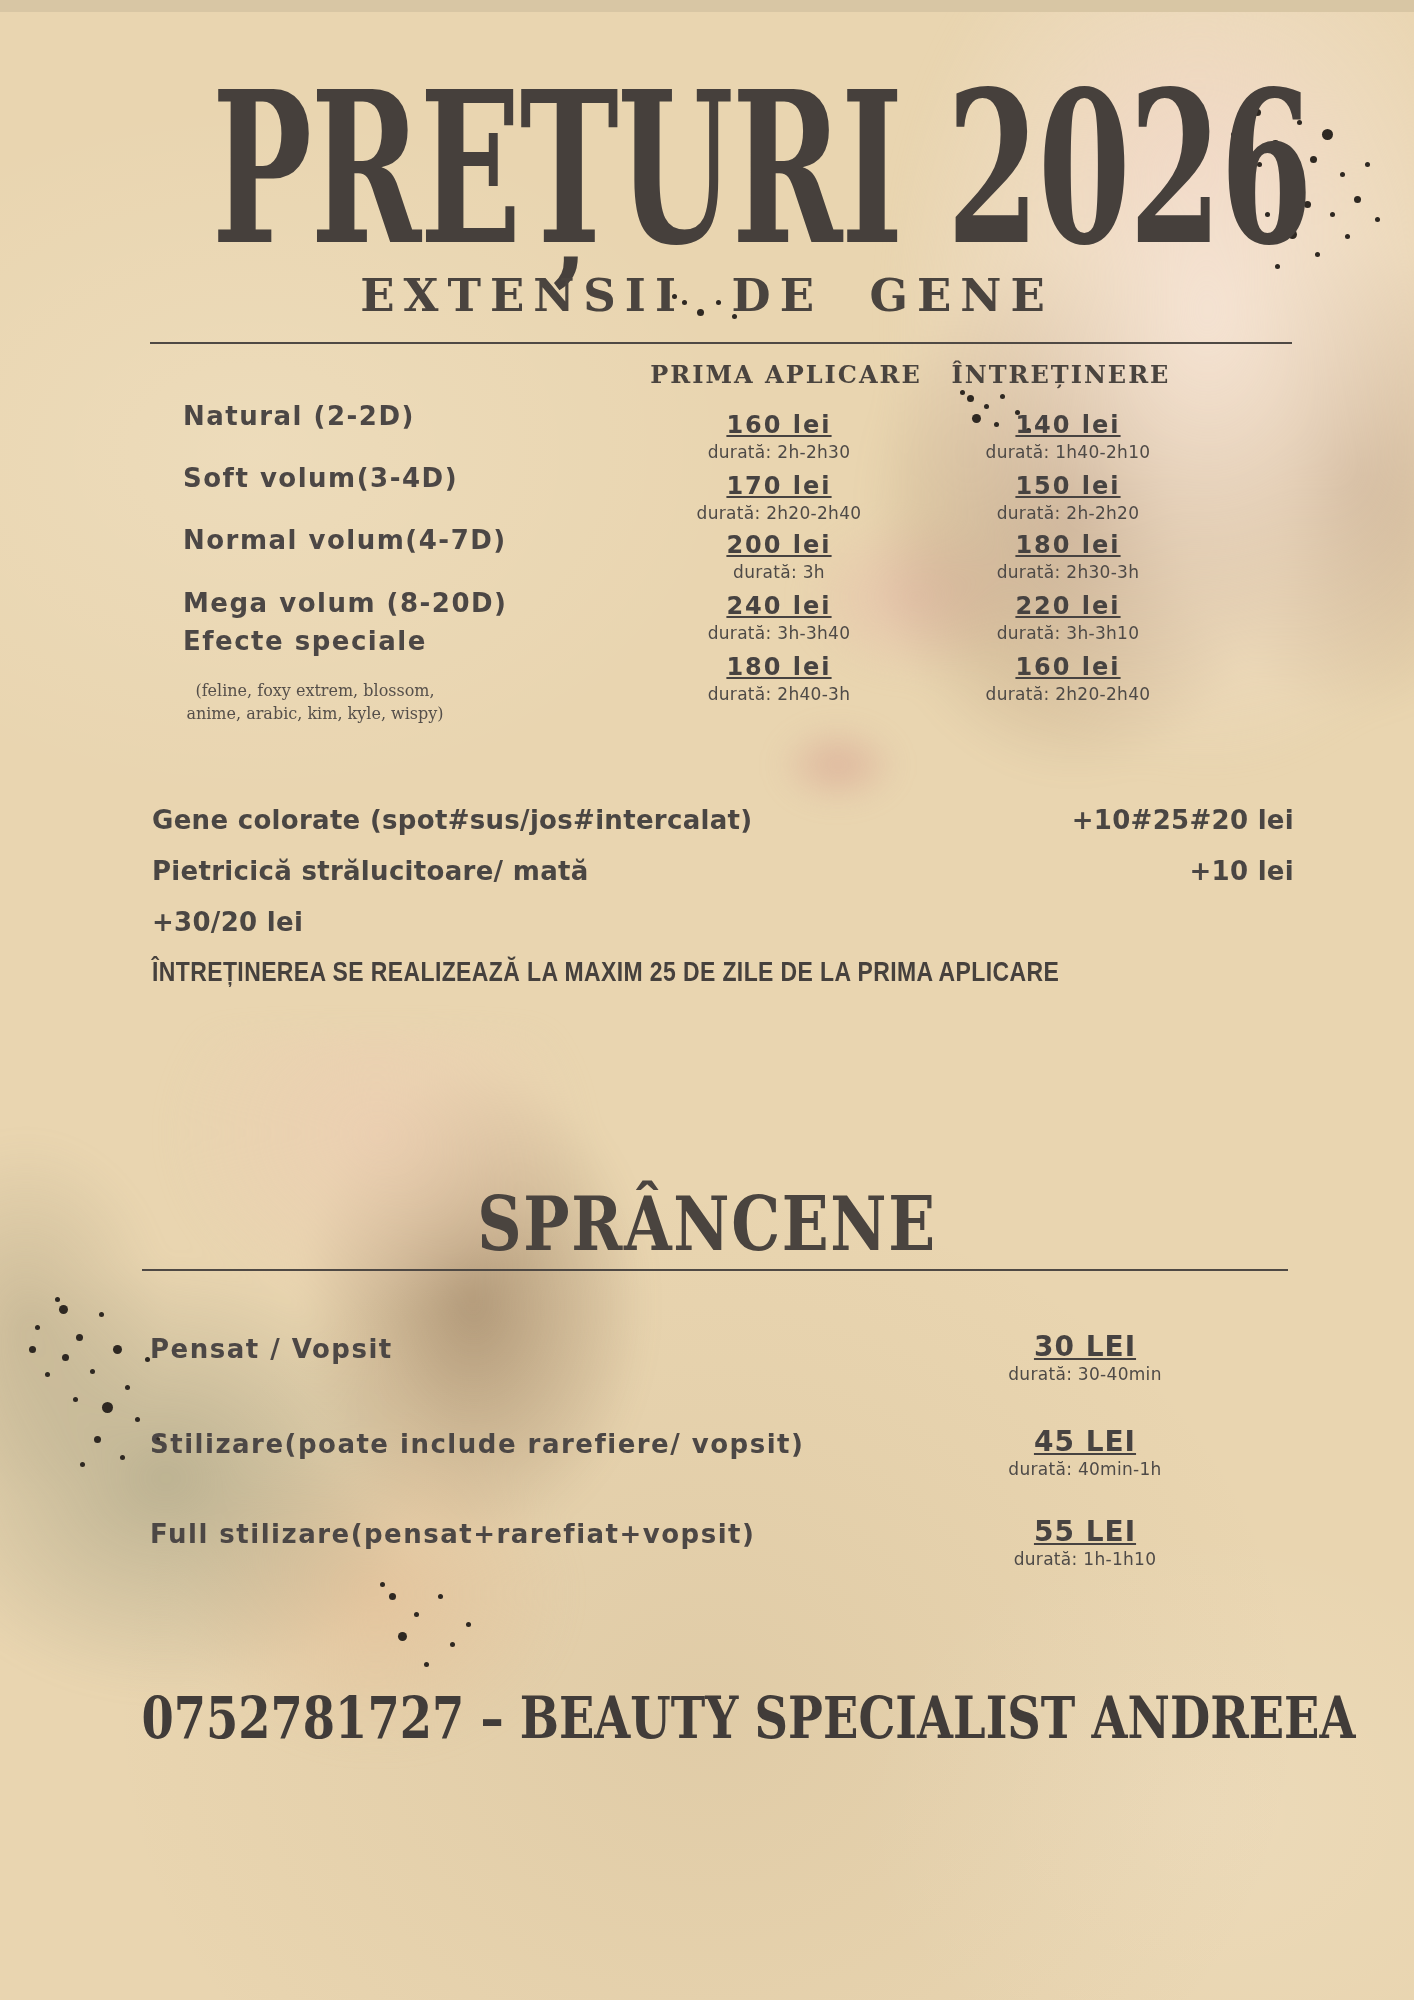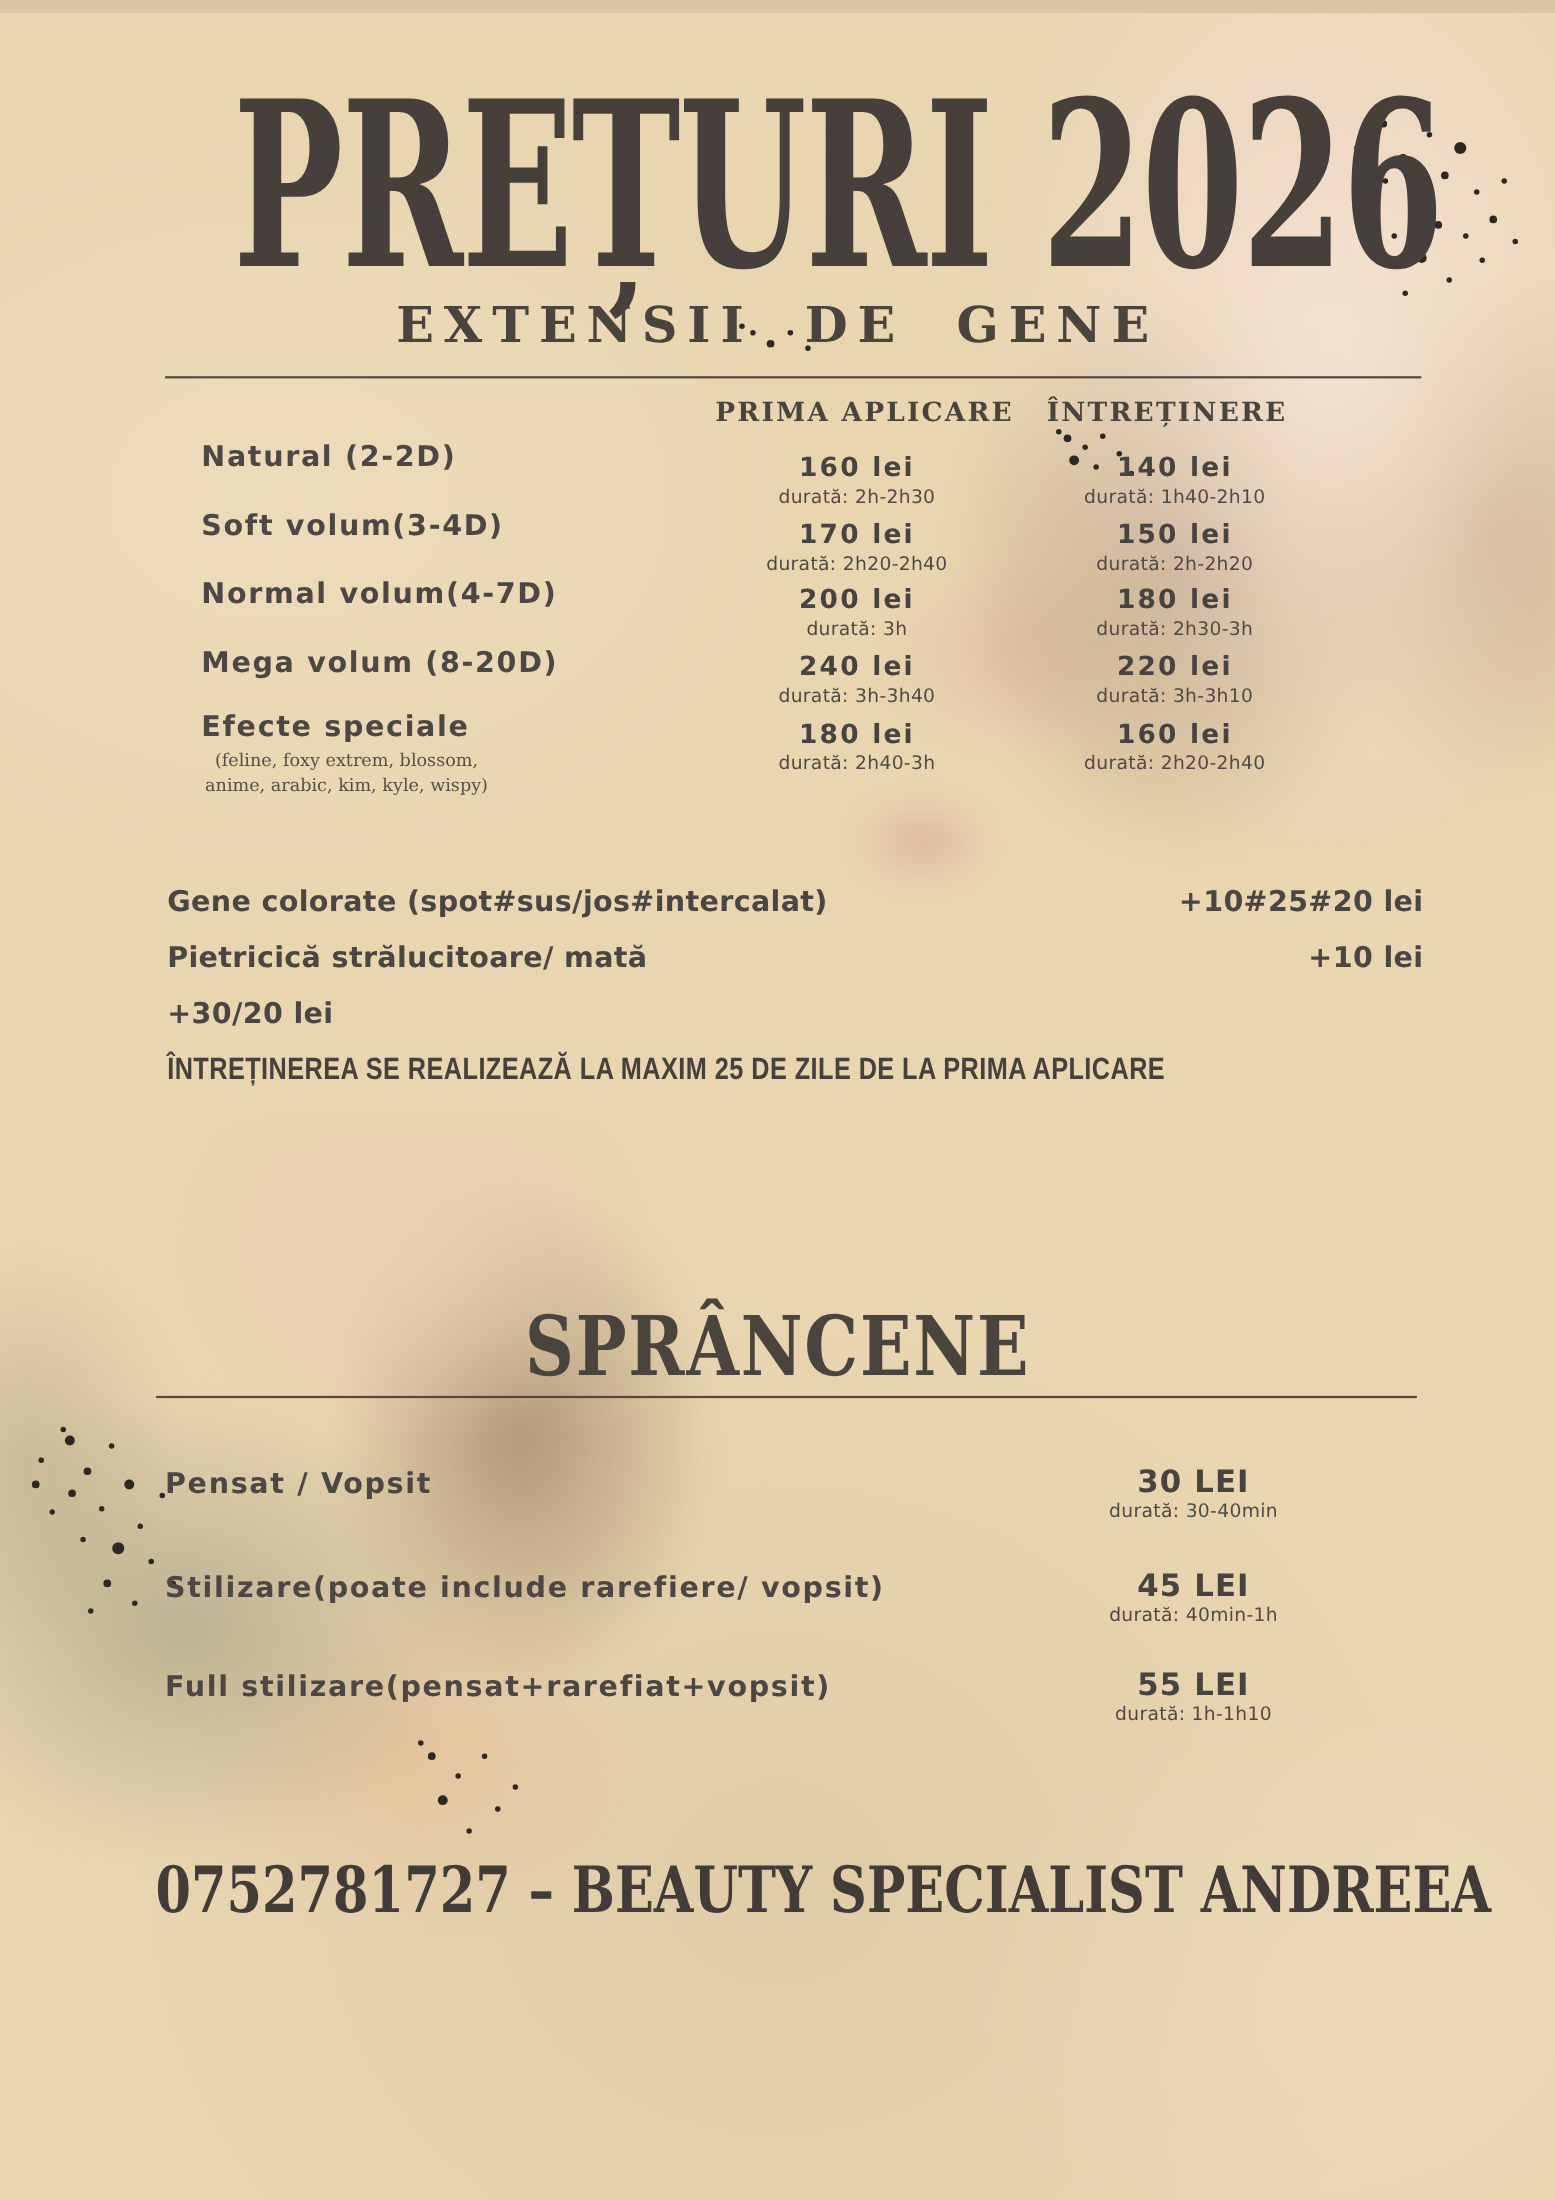--- a/index.html
+++ b/index.html
@@ -67,27 +67,27 @@
   .rule{position:absolute;height:2px;background:#4f4944;}
   .rule1{top:330px;left:150px;width:1142px;}
   .rule2{top:1257px;left:142px;width:1146px;}
   .colhead{
     position:absolute;top:349px;transform:translateX(-50%);white-space:nowrap;
     font:700 24px/28px "DejaVu Serif",serif;letter-spacing:2px;color:#4a443f;
   }
   .ch1{left:786px;} .ch2{left:1061px;}
   .svc{position:absolute;left:183px;font:700 26px/32px "DejaVu Sans",sans-serif;
     letter-spacing:1.5px;white-space:nowrap;color:#4c4745;}
-  .svc0{top:388px}.svc1{top:450px}.svc2{top:512px}.svc3{top:575px}.svc4{top:633px}
+  .svc0{top:388px}.svc1{top:450px}.svc2{top:512px}.svc3{top:575px}.svc4{top:613px}
   .svc-note{position:absolute;left:165px;top:667px;width:300px;text-align:center;
     font:400 16px/23px "DejaVu Serif",serif;color:#554f4a;}
   .cell{position:absolute;transform:translateX(-50%);text-align:center;white-space:nowrap;}
   .c1{left:779px;} .c2{left:1068px;}
   .ct0{top:396px}.ct1{top:457px}.ct2{top:516px}.ct3{top:577px}.ct4{top:638px}
-  .cell .p{font:700 24px/34px "DejaVu Sans",sans-serif;letter-spacing:2px;color:#474341;}
+  .cell .p{font:700 24px/34px "DejaVu Sans",sans-serif;letter-spacing:2px;color:#474341;text-decoration:underline;}
   .cell .d{font:400 17px/21px "DejaVu Sans",sans-serif;letter-spacing:.3px;color:#4e4a47;}
   .addon{position:absolute;left:152px;width:1142px;display:flex;justify-content:space-between;
     font:700 26px/34px "DejaVu Sans",sans-serif;letter-spacing:.3px;color:#4a4643;white-space:nowrap;}
   .a0{top:791px}.a1{top:842px}.a2{top:893px}
   .maint{position:absolute;left:152px;top:942px;white-space:nowrap;
     font:700 28px/36px "Liberation Sans",sans-serif;letter-spacing:.5px;color:#46413d;
     transform:scaleX(.82);transform-origin:left center;}
   .h-brow{position:absolute;top:1170px;left:0;width:100%;text-align:center;
     font:700 75px/84px "DejaVu Serif",serif;letter-spacing:2px;color:#4a443f;
     transform:scale(.82,1);white-space:nowrap;}

